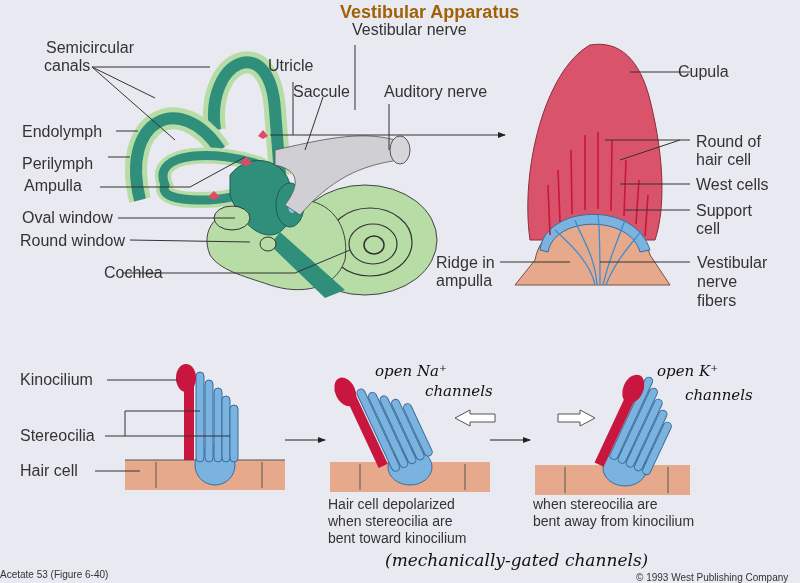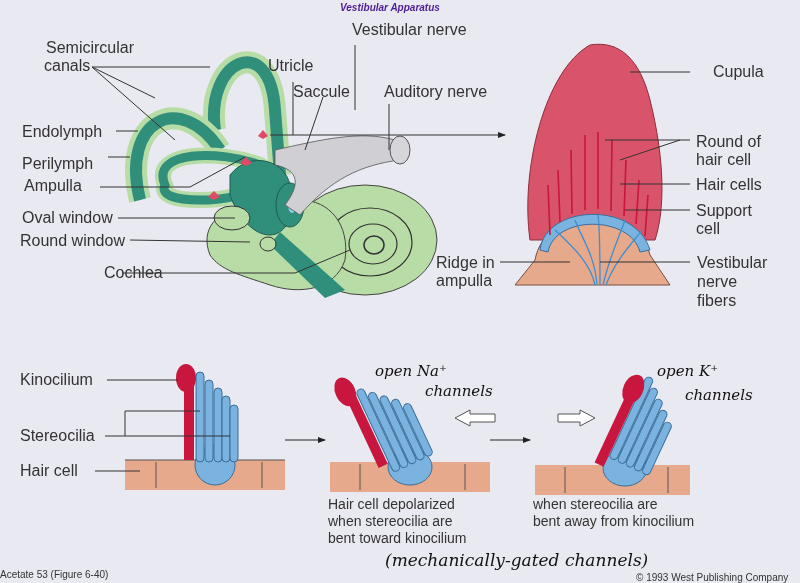--- a/index.html
+++ b/index.html
@@ -1,19 +1,19 @@
 <!DOCTYPE html>
 <html><head>
 <meta charset="utf-8">
 <style>
   html,body{margin:0;padding:0;}
   body{width:800px;height:583px;background:#e9e9f1;position:relative;overflow:hidden;
        font-family:"Liberation Sans",sans-serif;color:#2a2a2a;}
   .lbl{position:absolute;font-size:16px;line-height:16px;color:#333;white-space:nowrap;}
-  .title{position:absolute;left:340px;top:2px;font-size:10px;font-weight:bold;color:#4c1d95;font-style:italic;}
+  .title{position:absolute;left:340px;top:2px;font-size:18px;font-weight:bold;color:#a16207;}
   .hw{position:absolute;font-family:"DejaVu Serif",serif;font-style:italic;font-size:15px;color:#111;white-space:nowrap;}
   .foot{position:absolute;font-size:10px;color:#333;}
   svg{position:absolute;left:0;top:0;}
   .cap{position:absolute;font-size:14px;line-height:17px;color:#333;}
 </style>
 </head>
 <body>
 
 <div class="title">Vestibular Apparatus</div>
 
@@ -181,24 +181,24 @@
 <div class="lbl" style="left:293px;top:84px;">Saccule</div>
 <div class="lbl" style="left:352px;top:22px;">Vestibular nerve</div>
 <div class="lbl" style="left:384px;top:84px;">Auditory nerve</div>
 <div class="lbl" style="left:22px;top:124px;">Endolymph</div>
 <div class="lbl" style="left:22px;top:156px;">Perilymph</div>
 <div class="lbl" style="left:24px;top:178px;">Ampulla</div>
 <div class="lbl" style="left:22px;top:210px;">Oval window</div>
 <div class="lbl" style="left:20px;top:233px;">Round window</div>
 <div class="lbl" style="left:104px;top:265px;">Cochlea</div>
 
-<div class="lbl" style="left:713px;top:64px;">Cupula</div>
+<div class="lbl" style="left:678px;top:64px;">Cupula</div>
 <div class="lbl" style="left:696px;top:134px;">Round of</div>
 <div class="lbl" style="left:696px;top:152px;">hair cell</div>
-<div class="lbl" style="left:696px;top:177px;">Hair cells</div>
+<div class="lbl" style="left:696px;top:177px;">West cells</div>
 <div class="lbl" style="left:696px;top:203px;">Support</div>
 <div class="lbl" style="left:696px;top:221px;">cell</div>
 <div class="lbl" style="left:436px;top:255px;">Ridge in</div>
 <div class="lbl" style="left:436px;top:273px;">ampulla</div>
 <div class="lbl" style="left:697px;top:255px;">Vestibular</div>
 <div class="lbl" style="left:697px;top:274px;">nerve</div>
 <div class="lbl" style="left:697px;top:293px;">fibers</div>
 
 <div class="lbl" style="left:20px;top:372px;">Kinocilium</div>
 <div class="lbl" style="left:20px;top:428px;">Stereocilia</div>

